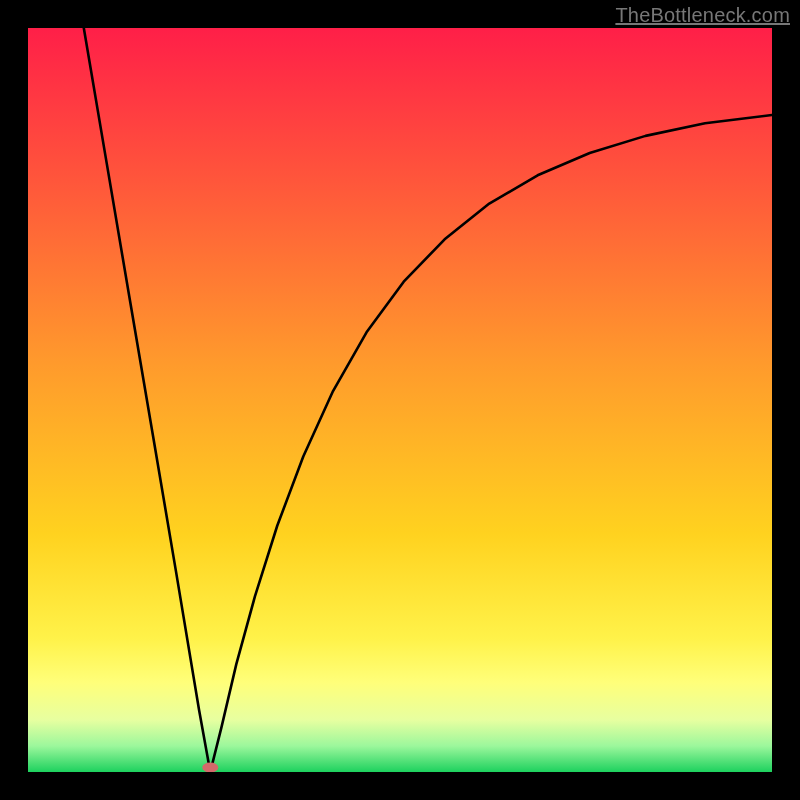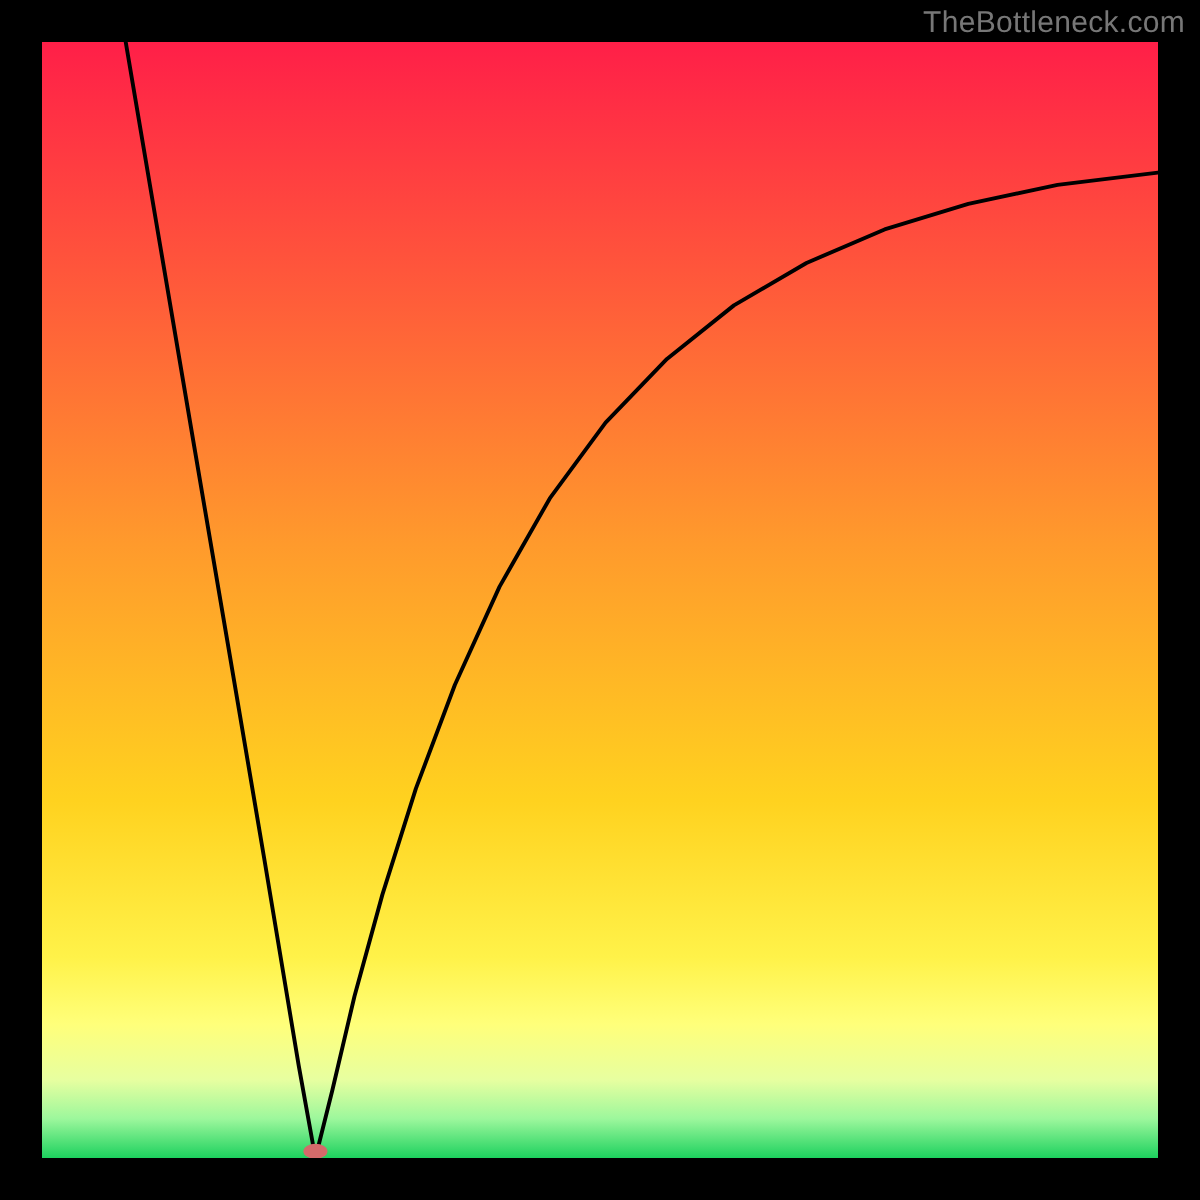--- a/index.html
+++ b/index.html
@@ -21,20 +21,21 @@
   }
   .watermark {
     position: absolute;
     top: 4px;
     right: 10px;
     color: #777;
     font-size: 20px;
     font-weight: 500;
     letter-spacing: 0.2px;
     z-index: 5;
+    text-decoration: underline;
   }
   svg {
     display: block;
   }
 </style>
 </head>
 <body>
 
 <div class="watermark">TheBottleneck.com</div>
 

